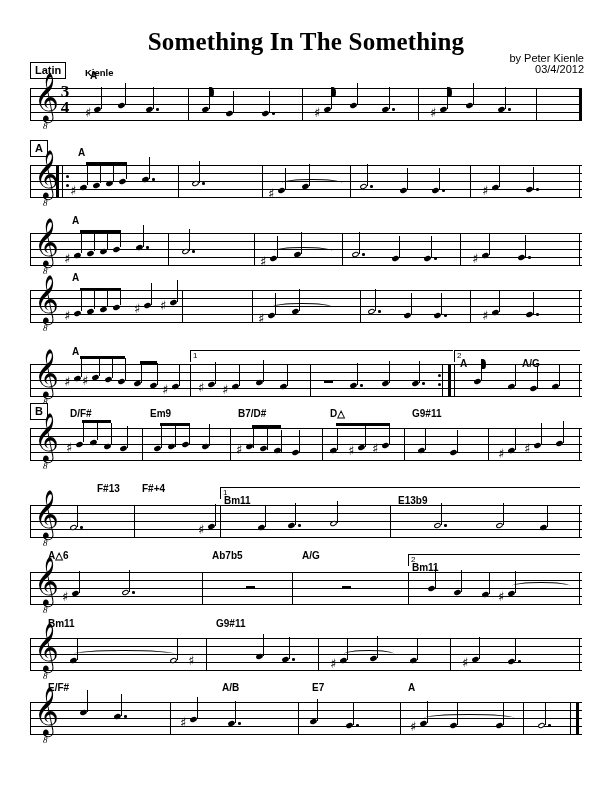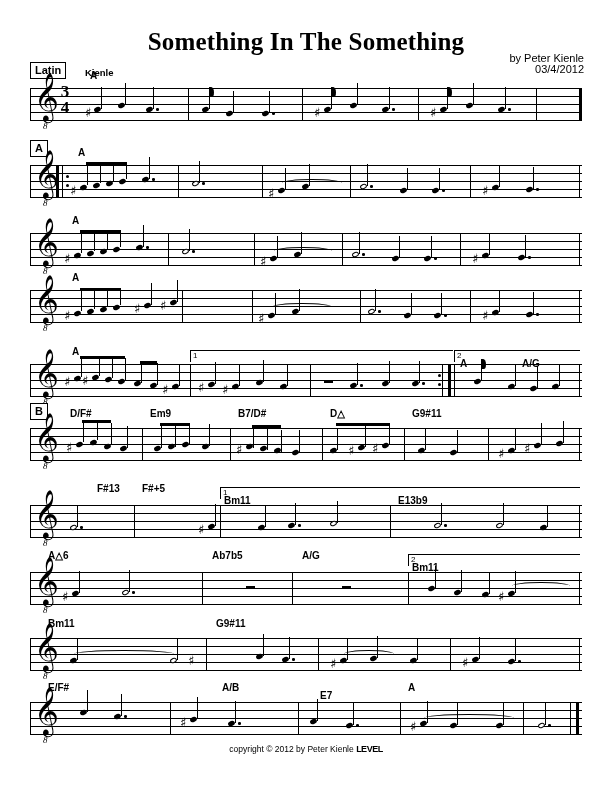--- a/index.html
+++ b/index.html
@@ -671,21 +671,21 @@
       <div class="line l0"></div>
         <div class="line l1"></div>
         <div class="line l2"></div>
         <div class="line l3"></div>
         <div class="line l4"></div>
     </div>
     <div class="clef" style="left:4px; top:0px;">𝄞</div>
     <div class="clef-8" style="left:13px; top:45px;">8</div>
 
     <div class="chord" style="left:34px; top:-10px;margin-left:33px;">F#13</div>
-    <div class="chord" style="left:112px; top:-10px;">F#+5</div>
+    <div class="chord" style="left:112px; top:-10px;">F#+4</div>
     <div class="chord" style="left:194px; top:2px;">Bm11</div>
     <div class="chord" style="left:368px; top:2px;">E13b9</div>
 
     <div class="volta" style="left:190px; top:-6px; width:359px;">
       <span>1</span>
     </div>
 
     <div class="barline" style="left:0px; top:12px;"></div>
     <div class="barline" style="left:104px; top:12px;"></div>
     <div class="barline" style="left:190px; top:12px;"></div>
@@ -820,21 +820,21 @@
         <div class="line l1"></div>
         <div class="line l2"></div>
         <div class="line l3"></div>
         <div class="line l4"></div>
     </div>
     <div class="clef" style="left:4px; top:-2px;">𝄞</div>
     <div class="clef-8" style="left:13px; top:43px;">8</div>
 
     <div class="chord" style="left:18px; top:-10px;">E/F#</div>
     <div class="chord" style="left:192px; top:-10px;">A/B</div>
-    <div class="chord" style="left:290px; top:-10px;margin-top:8px;">E7</div>
+    <div class="chord" style="left:282px; top:-10px;">E7</div>
     <div class="chord" style="left:378px; top:-10px;">A</div>
 
     <div class="barline" style="left:0px; top:10px;"></div>
     <div class="barline" style="left:140px; top:10px;"></div>
     <div class="barline" style="left:268px; top:10px;"></div>
     <div class="barline" style="left:370px; top:10px;"></div>
     <div class="barline" style="left:493px; top:10px;"></div>
     <div class="barline" style="left:540px; top:10px;"></div>
     <div class="barline thick" style="left:546px; top:10px;"></div>
 
@@ -863,18 +863,14 @@
     <div class="note" style="left:420px; top:31px;"></div>
       <div class="stem" style="left:426.5px; top:11px;"></div>
     <div class="tie" style="left:394px; top:22px; width:90px;"></div>
     <div class="note" style="left:466px; top:31px;"></div>
       <div class="stem" style="left:472.5px; top:11px;"></div>
     <div class="note hollow" style="left:508px; top:31px;"></div>
       <div class="stem" style="left:514.5px; top:11px;"></div>
     <div class="dot" style="left:518px; top:32px;"></div>
   </div>
 
-  <div class="copyright">
-    <span>copyright © 2012 by Peter Kienle</span>
-    <span class="logo">LEVEL</span>
-  </div>
 
 </div>
 
 </body></html>

